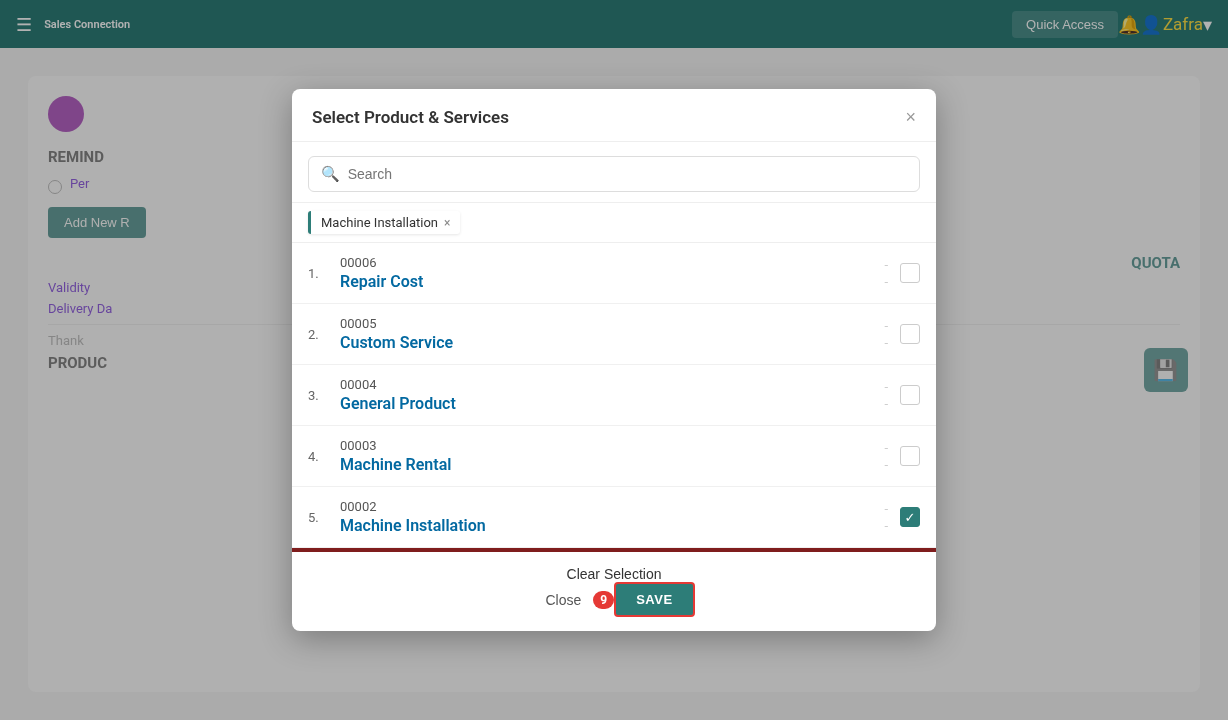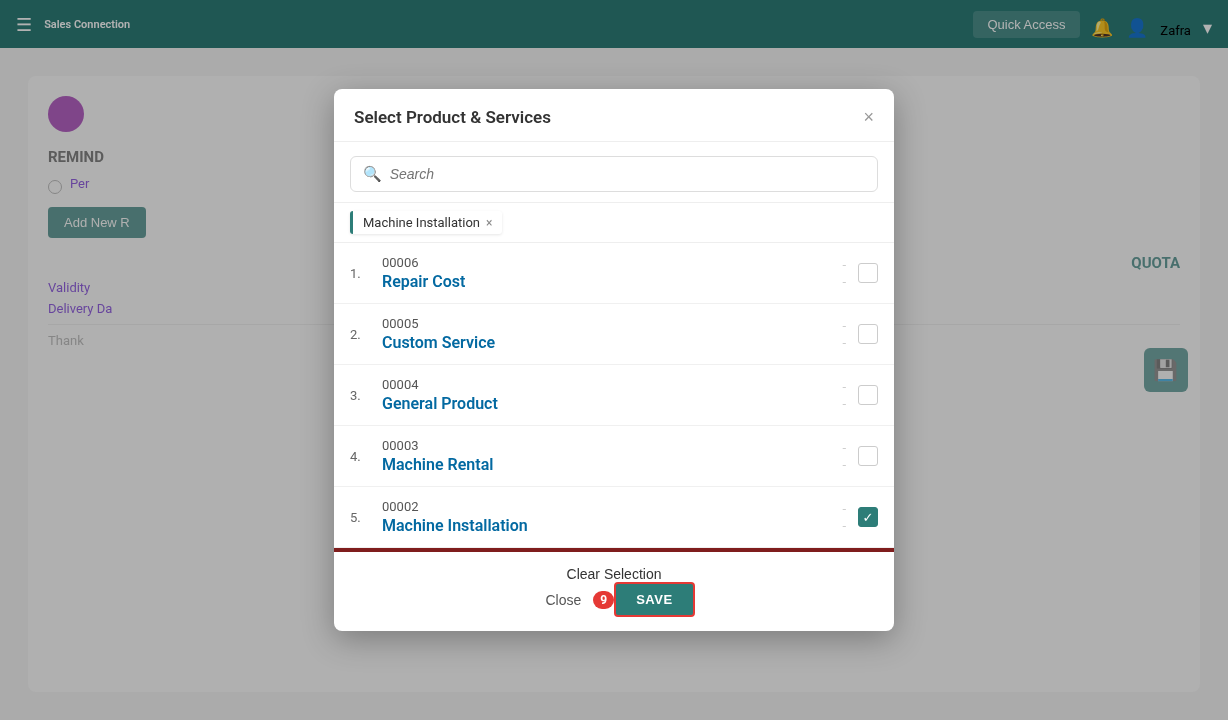--- a/index.html
+++ b/index.html
@@ -33,40 +33,40 @@
       font-size: 18px;
       cursor: pointer;
     }
     .app-title {
       color: white;
       font-size: 11px;
       font-weight: 600;
     }
     .top-nav-right {
       display: flex;
-      align-items: flex-end;
-      gap: 12px;
+      align-items: center;
+      gap: 0;
     }
     .quick-access-btn {
       background: rgba(255,255,255,0.15);
       color: white;
       border: none;
       padding: 6px 14px;
       border-radius: 4px;
       font-size: 13px;
       cursor: pointer;
     }
     .nav-icon {
       color: white;
       font-size: 18px;
       cursor: pointer;
     }
     .user-name {
-      color: #000000;
-      font-size: 13px;
+      color: #fde047;
+      font-size: 17px;
       cursor: pointer;
     }
 
     
     .page-bg {
       position: absolute;
       top: 48px;
       left: 0;
       right: 0;
       bottom: 0;
@@ -165,21 +165,21 @@
       z-index: 10;
       display: flex;
       align-items: center;
       justify-content: center;
     }
 
     
     .modal {
       background: white;
       border-radius: 8px;
-      width: 560px;
+      width: 644px;
       max-height: 620px;
       box-shadow: 0 8px 32px rgba(0,0,0,0.3);
       display: flex;
       flex-direction: column;
       position: relative;
     }
     .modal-header {
       padding: 18px 20px 14px;
       border-bottom: 1px solid #eee;
       display: flex;
@@ -217,21 +217,20 @@
       color: #aaa;
       font-size: 15px;
     }
     .search-input {
       border: none;
       outline: none;
       font-size: 14px;
       color: #555;
       flex: 1;
       background: transparent;
-      font-style: italic;
     }
 
     
     .filter-tags {
       padding: 8px 16px;
       border-bottom: 1px solid #eee;
     }
     .filter-tag {
       display: inline-flex;
       align-items: center;
@@ -384,20 +383,21 @@
     <div style="display:flex;align-items:center;gap:8px;margin-bottom:10px;">
       <div style="width:14px;height:14px;border-radius:50%;border:1.5px solid #aaa;"></div>
       <span class="bg-label">Per</span>
     </div>
     <button class="bg-btn">Add New R</button>
     <div class="bg-quota">QUOTA</div>
     <div class="bg-label">Validity</div>
     <div class="bg-label">Delivery Da</div>
     <div style="height:1px;background:#eee;margin:8px 0;"></div>
     <div class="bg-text">Thank</div>
+    <div class="bg-products">PRODUC</div>
     <div style="text-align:center;margin-top:20px;">
       <button class="bg-product-btn">+ Product/Services</button>
     </div>
     <div class="bg-save-icon">💾</div>
   </div>
 </div>
 
 <div class="overlay">
   <div class="modal">
 

